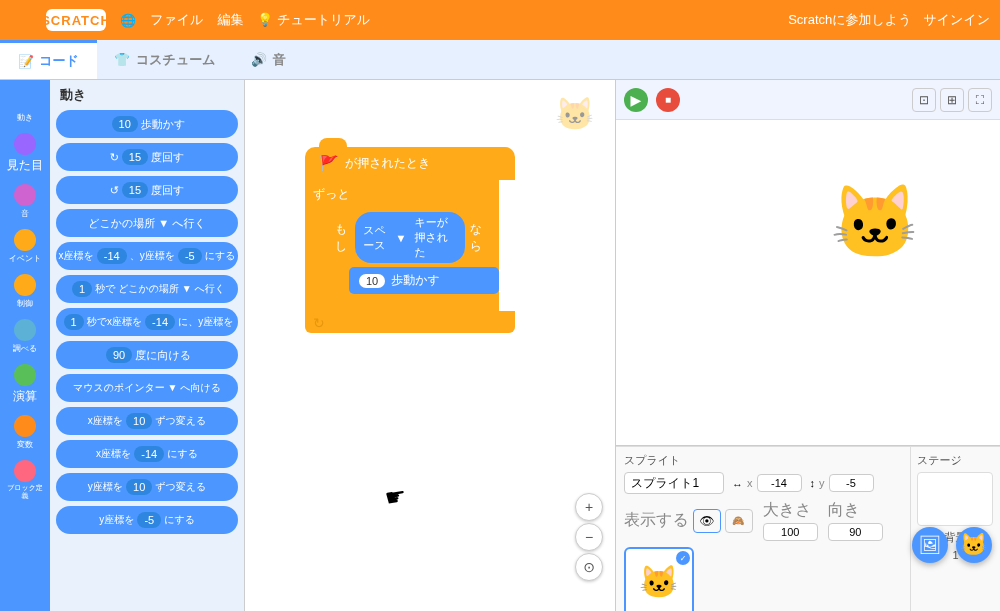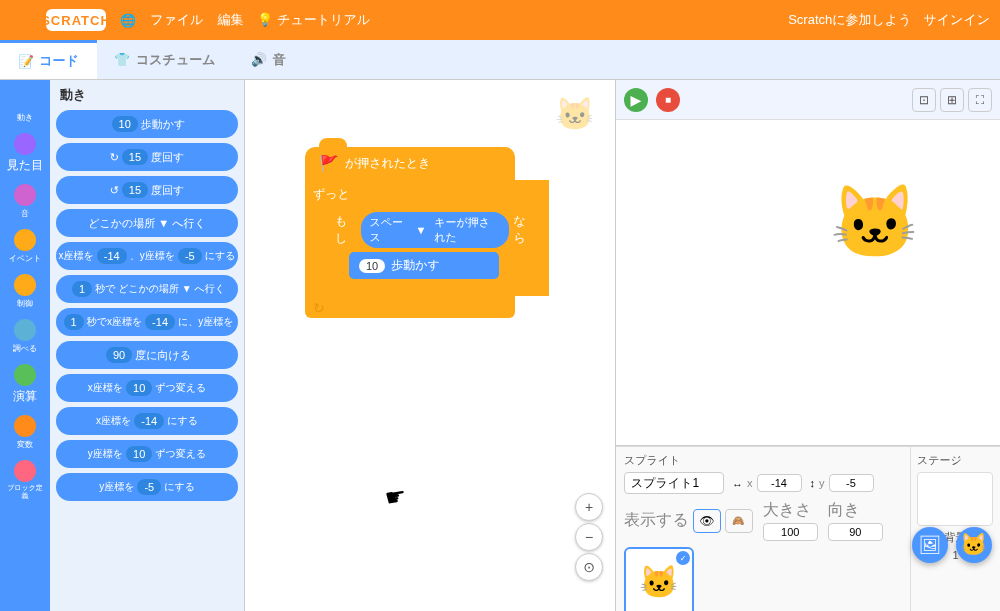--- a/index.html
+++ b/index.html
@@ -212,21 +212,21 @@
     .sb-hat:before {
       content: '';
       position: absolute;
       top: -9px; left: 14px;
       width: 28px; height: 10px;
       background: #ffab19;
       border-radius: 8px 8px 0 0;
     }
     .sb-loop {
       background: #ffab19;
-      width: 244px;
+      width: 194px;
       padding: 6px 8px 6px 8px;
       color: white;
       font-size: 12px;
       position: relative;
     }
     .sb-loop-label { margin-bottom: 4px; }
     .sb-inner { margin-left: 16px; }
     .sb-if-row {
       display: flex; align-items: center; gap: 5px; flex-wrap: nowrap; margin-bottom: 4px;
     }
@@ -355,20 +355,23 @@
     </div>
     <div class="block-btn motion wide" style="font-size:10px; padding:4px 8px; text-align:left;">
       <span class="block-num">1</span>
       <span>秒でx座標を</span>
       <span class="block-num">-14</span>
       <span>に、y座標を</span>
     </div>
     <div class="block-btn motion wide">
       <span class="block-num">90</span>
       <span>度に向ける</span>
+    </div>
+    <div class="block-btn motion wide" style="font-size:10px;">
+      <span>マウスのポインター ▼ へ向ける</span>
     </div>
     <div class="block-btn motion wide" style="font-size:10px; padding:4px 8px;">
       <span>x座標を</span>
       <span class="block-num">10</span>
       <span>ずつ変える</span>
     </div>
     <div class="block-btn motion wide" style="font-size:10px; padding:4px 8px;">
       <span>x座標を</span>
       <span class="block-num">-14</span>
       <span>にする</span>

